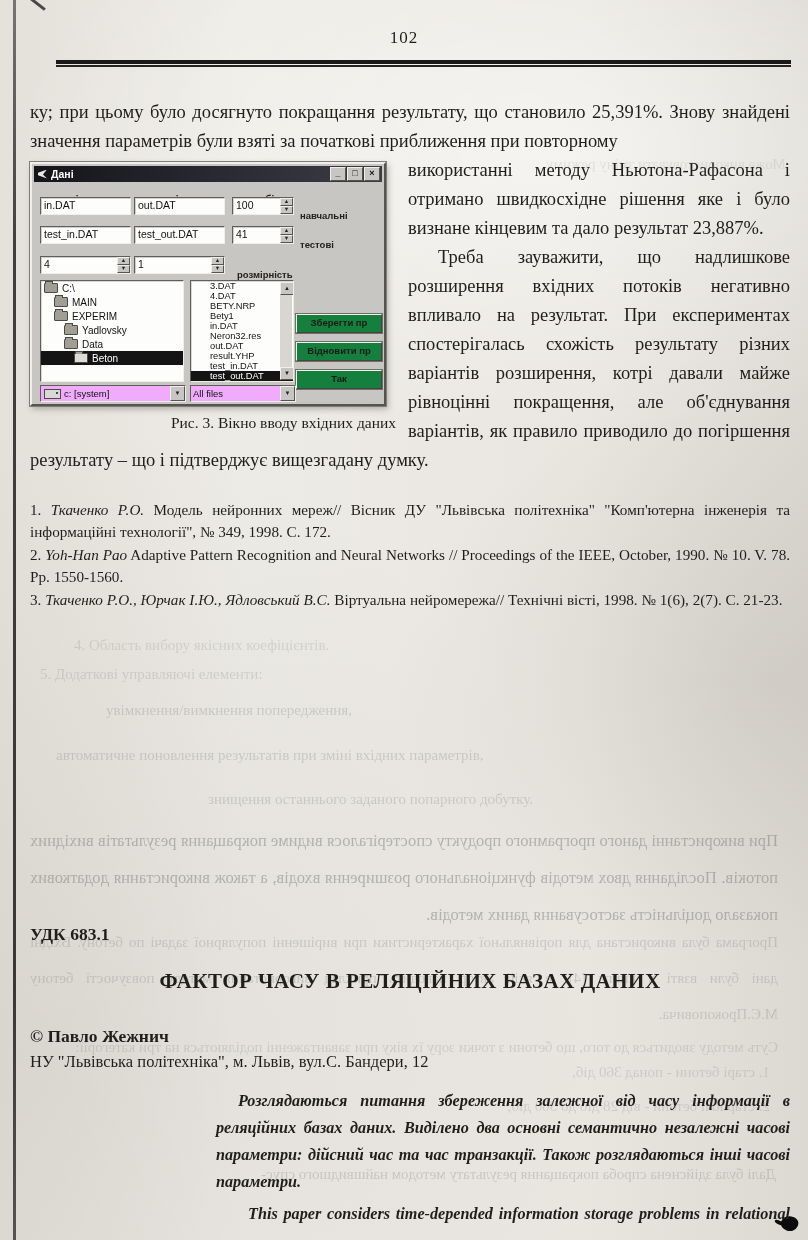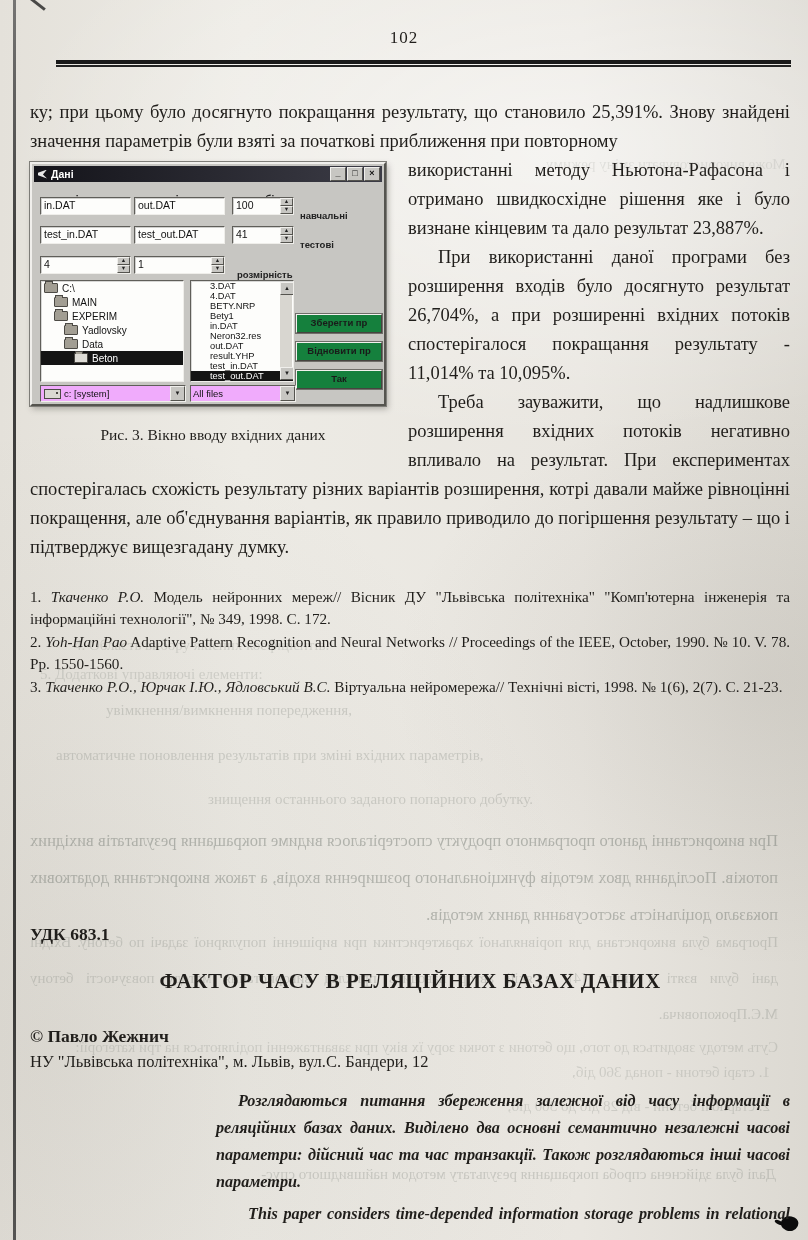--- a/index.html
+++ b/index.html
@@ -37,21 +37,21 @@
   .g8{top:1032px;left:30px;width:748px;opacity:.22;line-height:30px;}
   .g9{top:1064px;left:330px;width:440px;opacity:.22;}
   .g10{top:1098px;left:300px;width:470px;opacity:.22;}
   .g11{top:1166px;left:36px;width:740px;opacity:.27;}
   
   .flow{position:absolute;top:98px;left:30px;right:18px;z-index:1;
     font-size:18.5px;line-height:29px;text-align:justify;}
   .flow p{margin:0;}
   .indent{text-indent:30px;}
   .fig-wrap{float:left;width:366px;margin:6px 12px 4px 0;}
-  .caption{font-size:15.5px;text-align:center;margin-top:19px;line-height:20px;}
+  .caption{font-size:15.5px;text-align:right;margin-top:7px;line-height:20px;}
   .refs{clear:none;margin-top:24px;font-size:15.2px;line-height:21.5px;text-align:justify;}
   .refs p{margin:0 0 2px 0;}
   
   .paper-head{position:absolute;top:924px;left:30px;right:18px;z-index:2;}
   .udc{font-weight:bold;font-size:17.5px;}
   .ptitle{margin:24px 0 0 0;text-align:center;font-size:21px;font-weight:bold;letter-spacing:.5px;}
   .pauthor{margin-top:32px;font-weight:bold;font-size:17.5px;}
   .paffil{margin-top:5px;font-size:16.5px;}
   .abs-ua{margin:16px 0 0 186px;font-size:16.2px;line-height:27px;font-weight:bold;font-style:italic;
     text-align:justify;text-indent:22px;}
@@ -253,21 +253,20 @@
         </div>
         <div class="combo cmb2">
           <span class="cmb-txt">All files</span>
           <span class="drop">▼</span>
         </div>
       </div>
       <div class="caption">Рис. 3. Вікно вводу вхідних даних</div>
     </div>
 
     <p>використанні методу Ньютона-Рафасона і отримано швидкосхідне рішення яке і було визнане кінцевим та дало результат 23,887%.</p>
-    <p class="indent">При використанні даної програми без розширення входів було досягнуто результат 26,704%, а при розширенні вхідних потоків спостерігалося покращання результату - 11,014% та 10,095%.</p>
     <p class="indent">Треба зауважити, що надлишкове розширення вхідних потоків негативно впливало на результат. При експериментах спостерігалась схожість результату різних варіантів розширення, котрі давали майже рівноцінні покращення, але об'єднування варіантів, як правило приводило до погіршення результату – що і підтверджує вищезгадану думку.</p>
 
     <div class="refs">
       <p><span>1.</span> <i class="auth">Ткаченко Р.О.</i><span> Модель нейронних мереж// Вісник ДУ "Львівська політехніка" "Комп'ютерна інженерія та інформаційні технології", № 349, 1998. С. 172.</span></p>
       <p><span>2.</span> <i class="auth">Yoh-Han Pao</i><span> Adaptive Pattern Recognition and Neural Networks // Proceedings of the IEEE, October, 1990. № 10. V. 78. Pp. 1550-1560.</span></p>
       <p><span>3.</span> <i class="auth">Ткаченко Р.О., Юрчак І.Ю., Ядловський В.С.</i><span> Віртуальна нейромережа// Технічні вісті, 1998. № 1(6), 2(7). С. 21-23.</span></p>
     </div>
   </div>
 
   <div class="paper-head">

